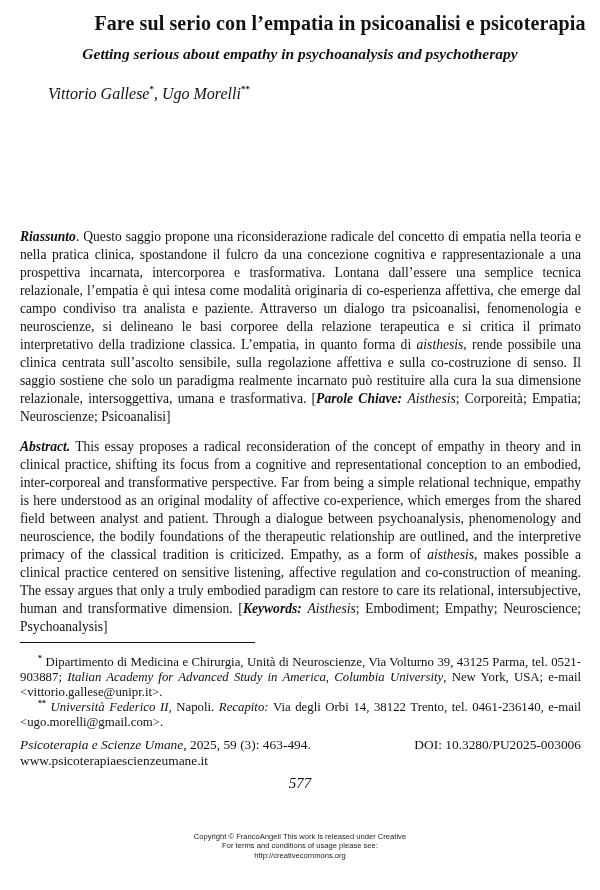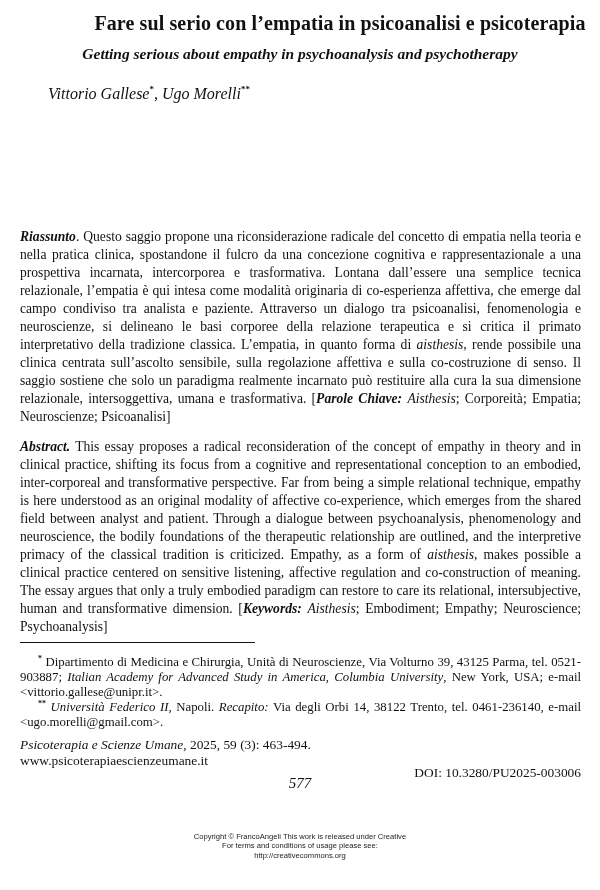--- a/index.html
+++ b/index.html
@@ -35,21 +35,21 @@
   .fn1 { top: 651px; }
   .fn2 { top: 696px; }
   .fn .mark { font-size: 8px; vertical-align: 5px; font-weight: bold; }
   .fn .ind { padding-left: 18px; }
   .footer-row {
     left: 20px; width: 561px; font-size: 13.4px; line-height: 16px;
     display: flex; justify-content: space-between;
   }
   .fr1 { top: 737px; }
   .fr2 { top: 753px; }
-  .fr1 .right { padding-right: 0; margin-top: 28px; }
+  .fr1 .right { padding-right: 0; }
   .pagenum {
     top: 775px; left: 0; width: 600px; text-align: center; font-style: italic; font-size: 15px;
   }
   .copyright {
     top: 832px; left: 0; width: 600px; text-align: center;
     font-family: "Liberation Sans", "DejaVu Sans", sans-serif; font-size: 7.6px; line-height: 9.4px;
     color: #222;
   }
 </style>
 </head>

